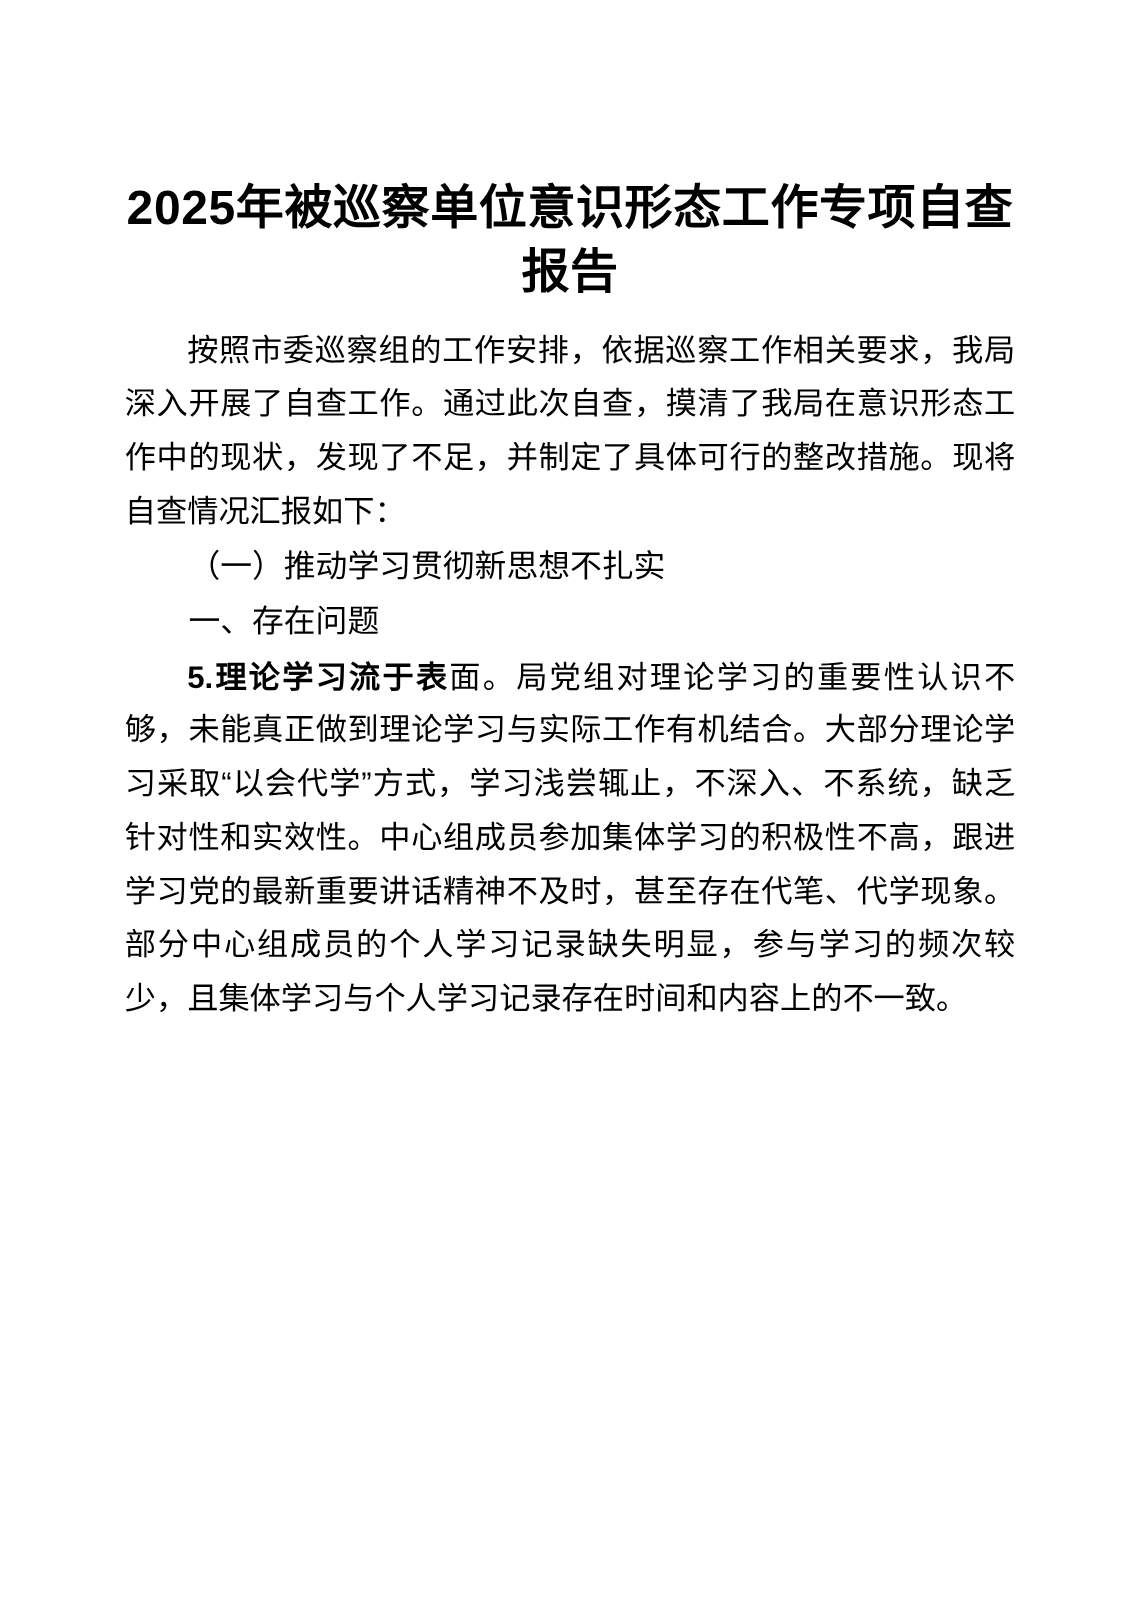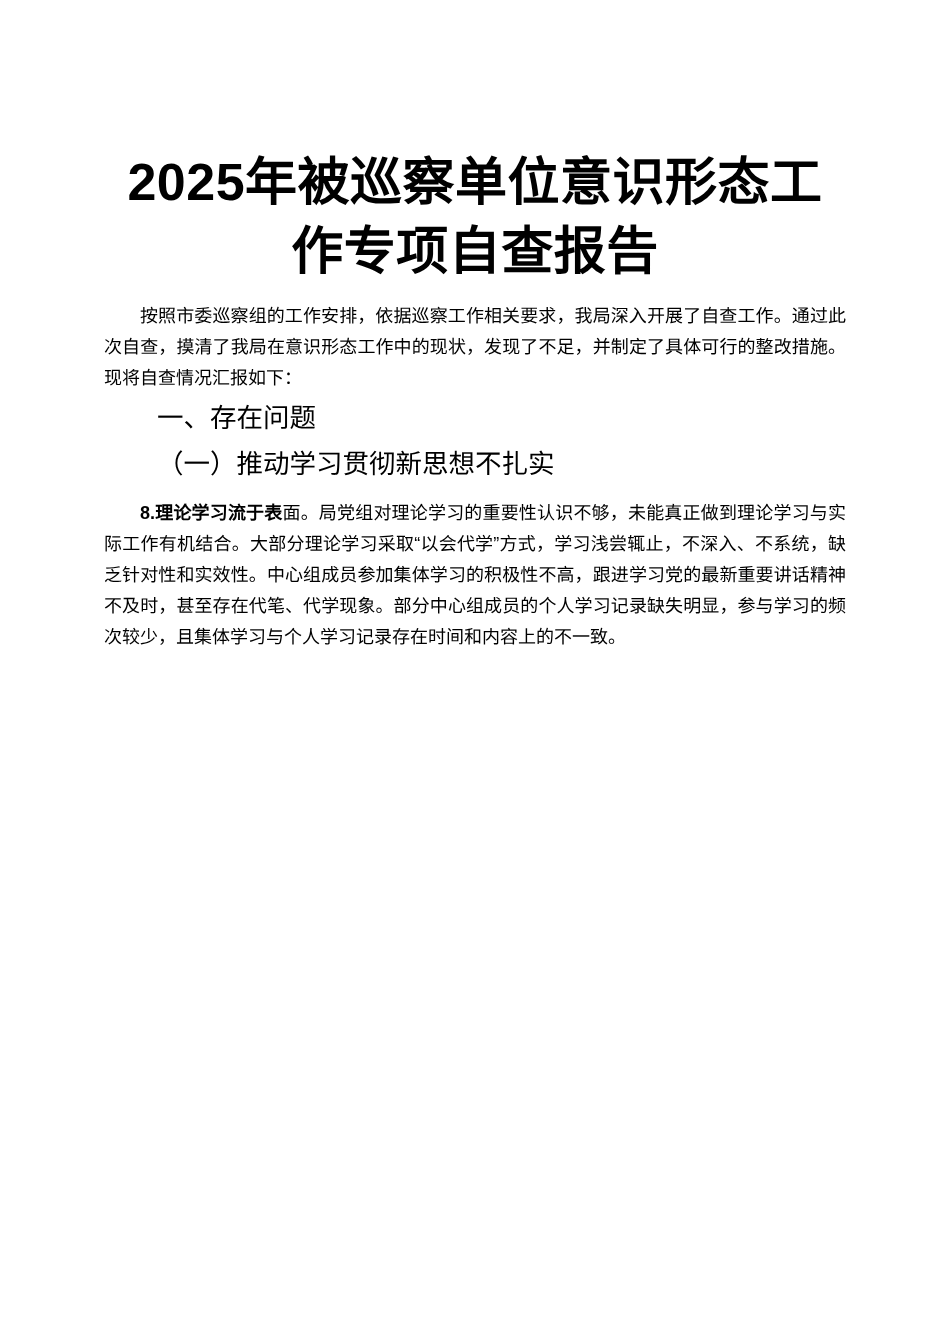--- a/index.html
+++ b/index.html
@@ -15,34 +15,34 @@
     overflow: hidden;
   }
   .page {
     box-sizing: border-box;
     width: 950px;
     height: 1344px;
     padding: 148px 104px 40px 104px;
     background: #ffffff;
   }
   .doc-title {
-    font-size: 52px;
+    font-size: 40px;
     line-height: 1.32;
     font-weight: 700;
     text-align: center;
     letter-spacing: 0.5px;
     margin: 0 0 16px 0;
     font-family: "Liberation Sans", "DejaVu Sans", sans-serif;
   }
   .para {
-    font-size: 18px;
+    font-size: 26px;
     line-height: 1.72;
     text-align: justify;
     text-justify: inter-ideograph;
-    margin: 11px 0 2px 0;
+    margin: 0 0 2px 0;
     text-indent: 2em;
     font-family: "Liberation Sans", "DejaVu Sans", sans-serif;
   }
   .para .lead {
     font-weight: 700;
   }
   .heading-line {
     font-size: 26.5px;
     line-height: 1.72;
     text-indent: 2em;
@@ -52,22 +52,22 @@
 </style>
 </head>
 <body>
 
 <div class="page">
 
   <h1 class="doc-title">2025年被巡察单位意识形态工作专项自查报告</h1>
 
   <p class="para">按照市委巡察组的工作安排，依据巡察工作相关要求，我局深入开展了自查工作。通过此次自查，摸清了我局在意识形态工作中的现状，发现了不足，并制定了具体可行的整改措施。现将自查情况汇报如下：</p>
 
+  <p class="heading-line">（一）推动学习贯彻新思想不扎实</p>
+
   <p class="heading-line">一、存在问题</p>
 
-  <p class="heading-line">（一）推动学习贯彻新思想不扎实</p>
-
-  <p class="para"><span class="lead">8.理论学习流于表</span><span>面。局党组对理论学习的重要性认识不够，未能真正做到理论学习与实际工作有机结合。大部分理论学习采取“以会代学”方式，学习浅尝辄止，不深入、不系统，缺乏针对性和实效性。中心组成员参加集体学习的积极性不高，跟进学习党的最新重要讲话精神不及时，甚至存在代笔、代学现象。部分中心组成员的个人学习记录缺失明显，参与学习的频次较少，且集体学习与个人学习记录存在时间和内容上的不一致。</span></p>
+  <p class="para"><span class="lead">5.理论学习流于表</span><span>面。局党组对理论学习的重要性认识不够，未能真正做到理论学习与实际工作有机结合。大部分理论学习采取“以会代学”方式，学习浅尝辄止，不深入、不系统，缺乏针对性和实效性。中心组成员参加集体学习的积极性不高，跟进学习党的最新重要讲话精神不及时，甚至存在代笔、代学现象。部分中心组成员的个人学习记录缺失明显，参与学习的频次较少，且集体学习与个人学习记录存在时间和内容上的不一致。</span></p>
 
   <div class="spacer-sm"></div>
 
 
 </div>
 
 </body></html>

